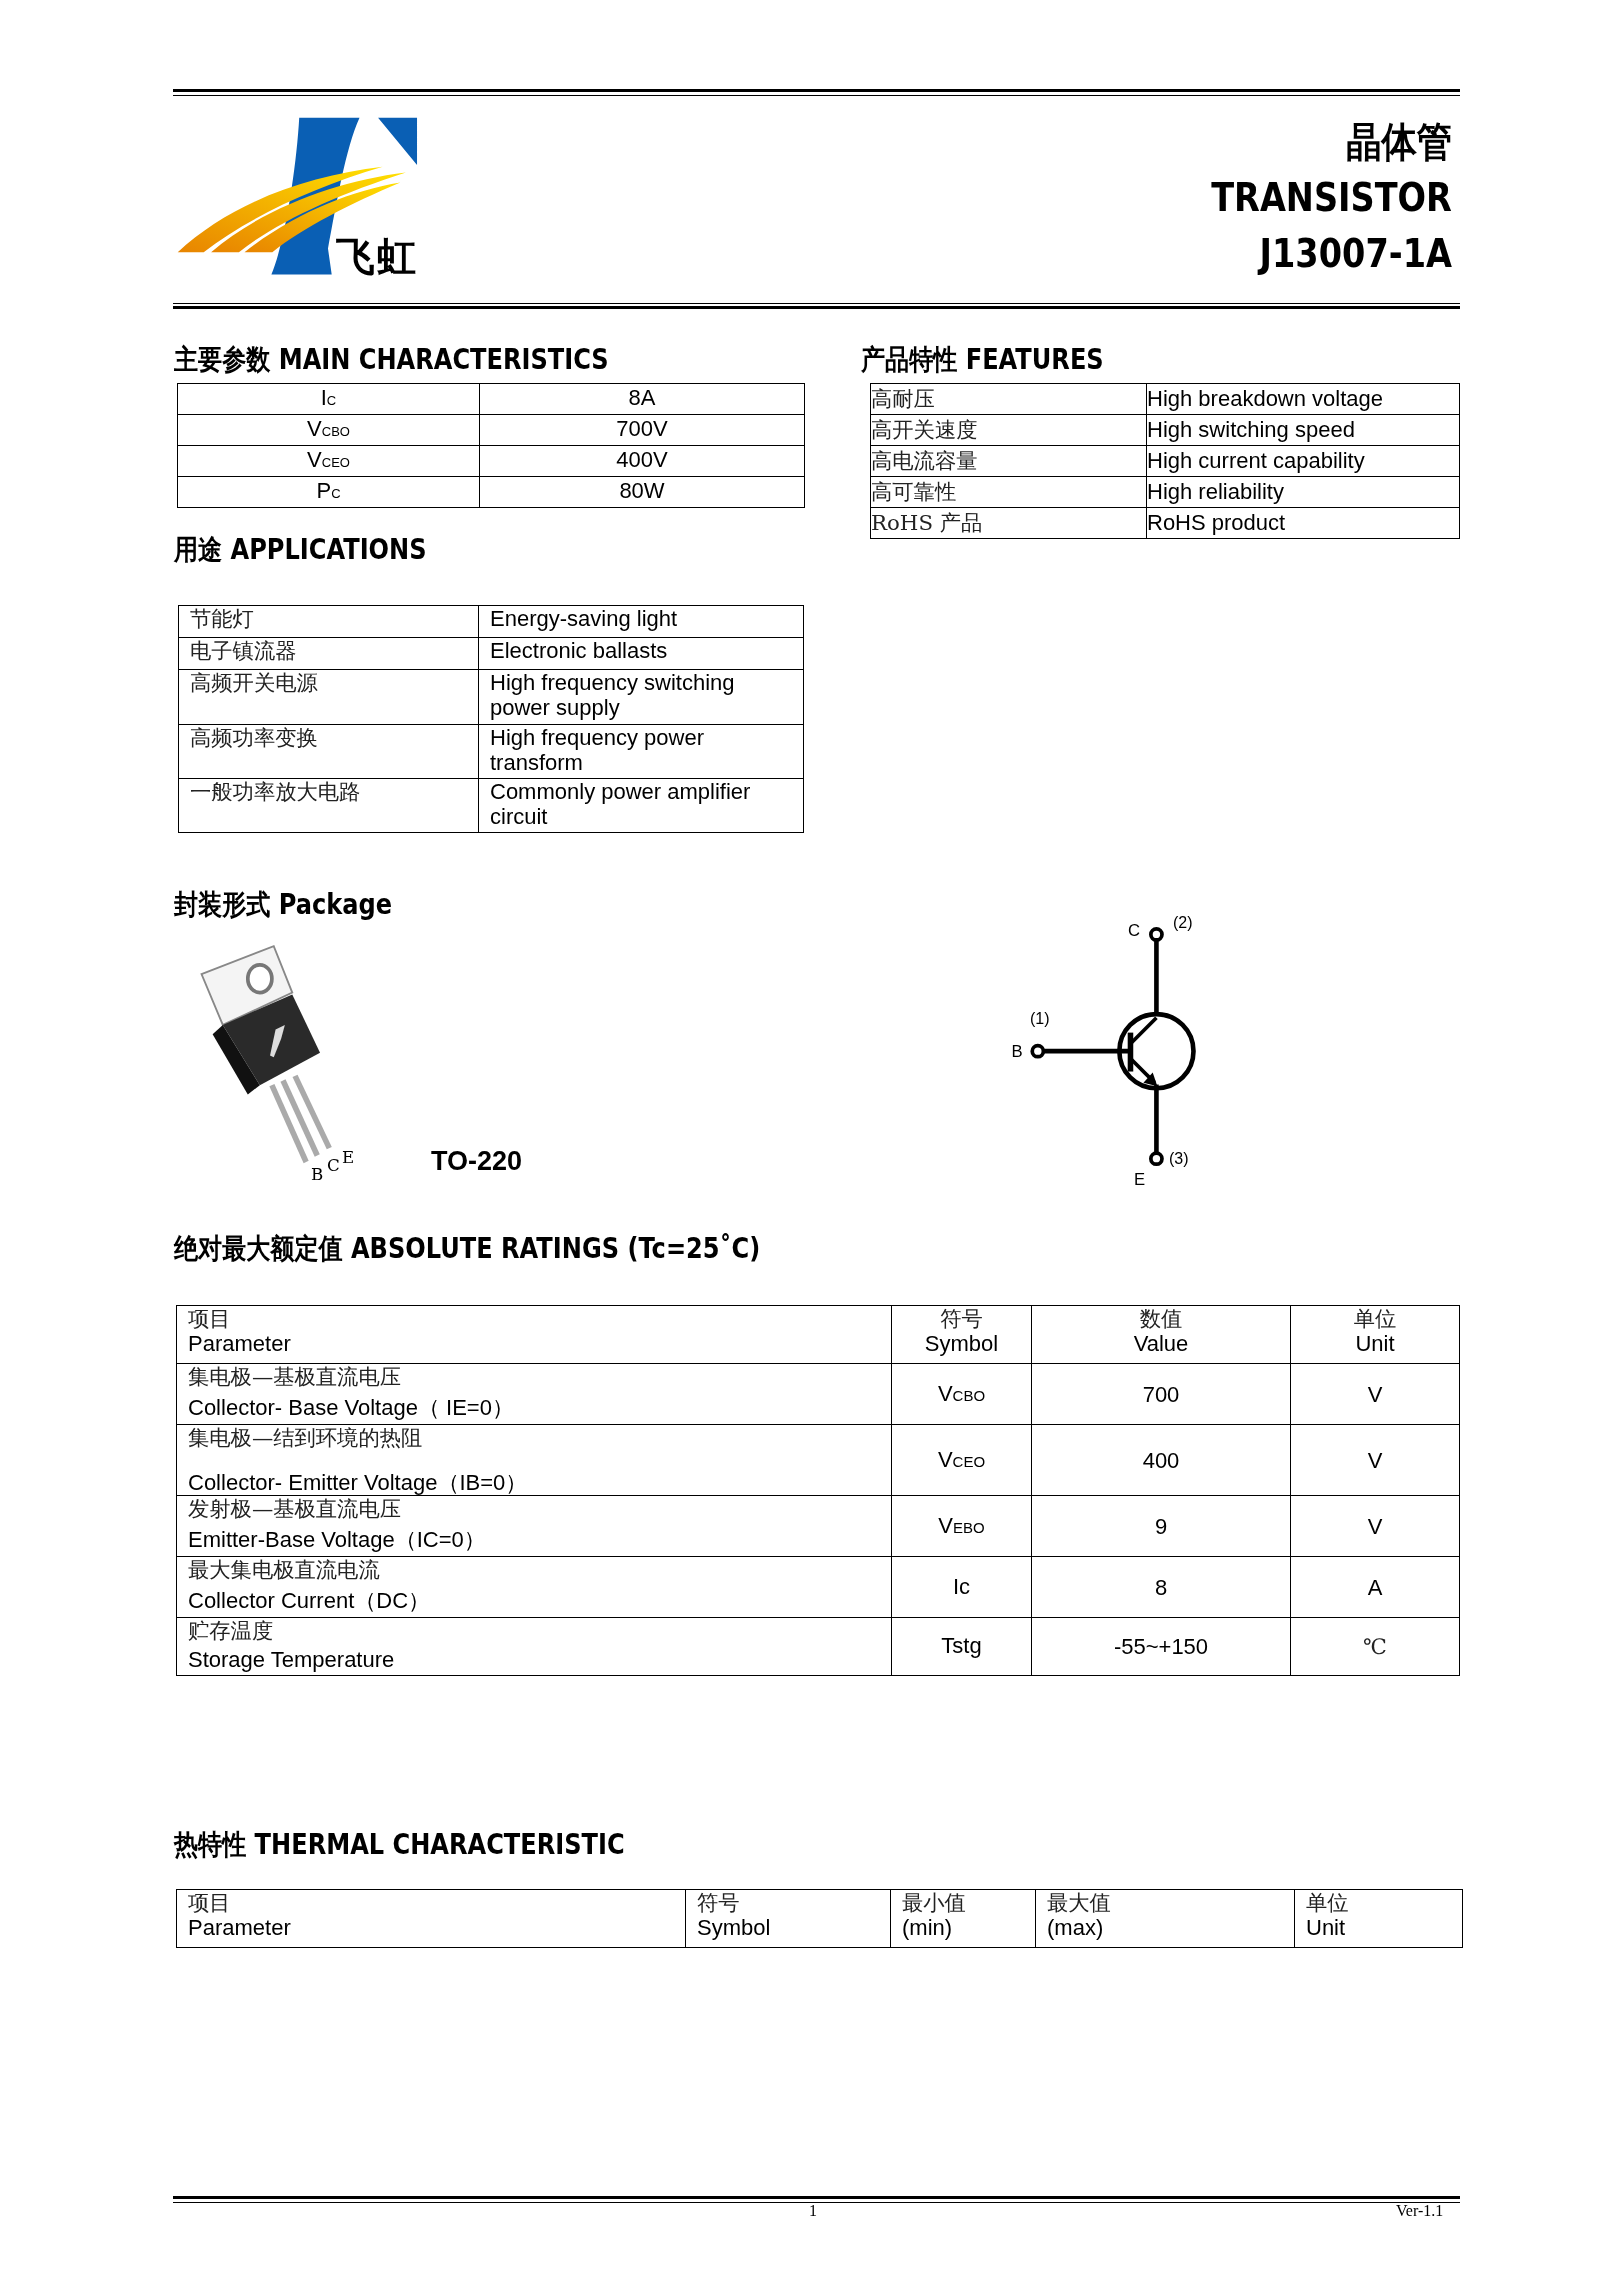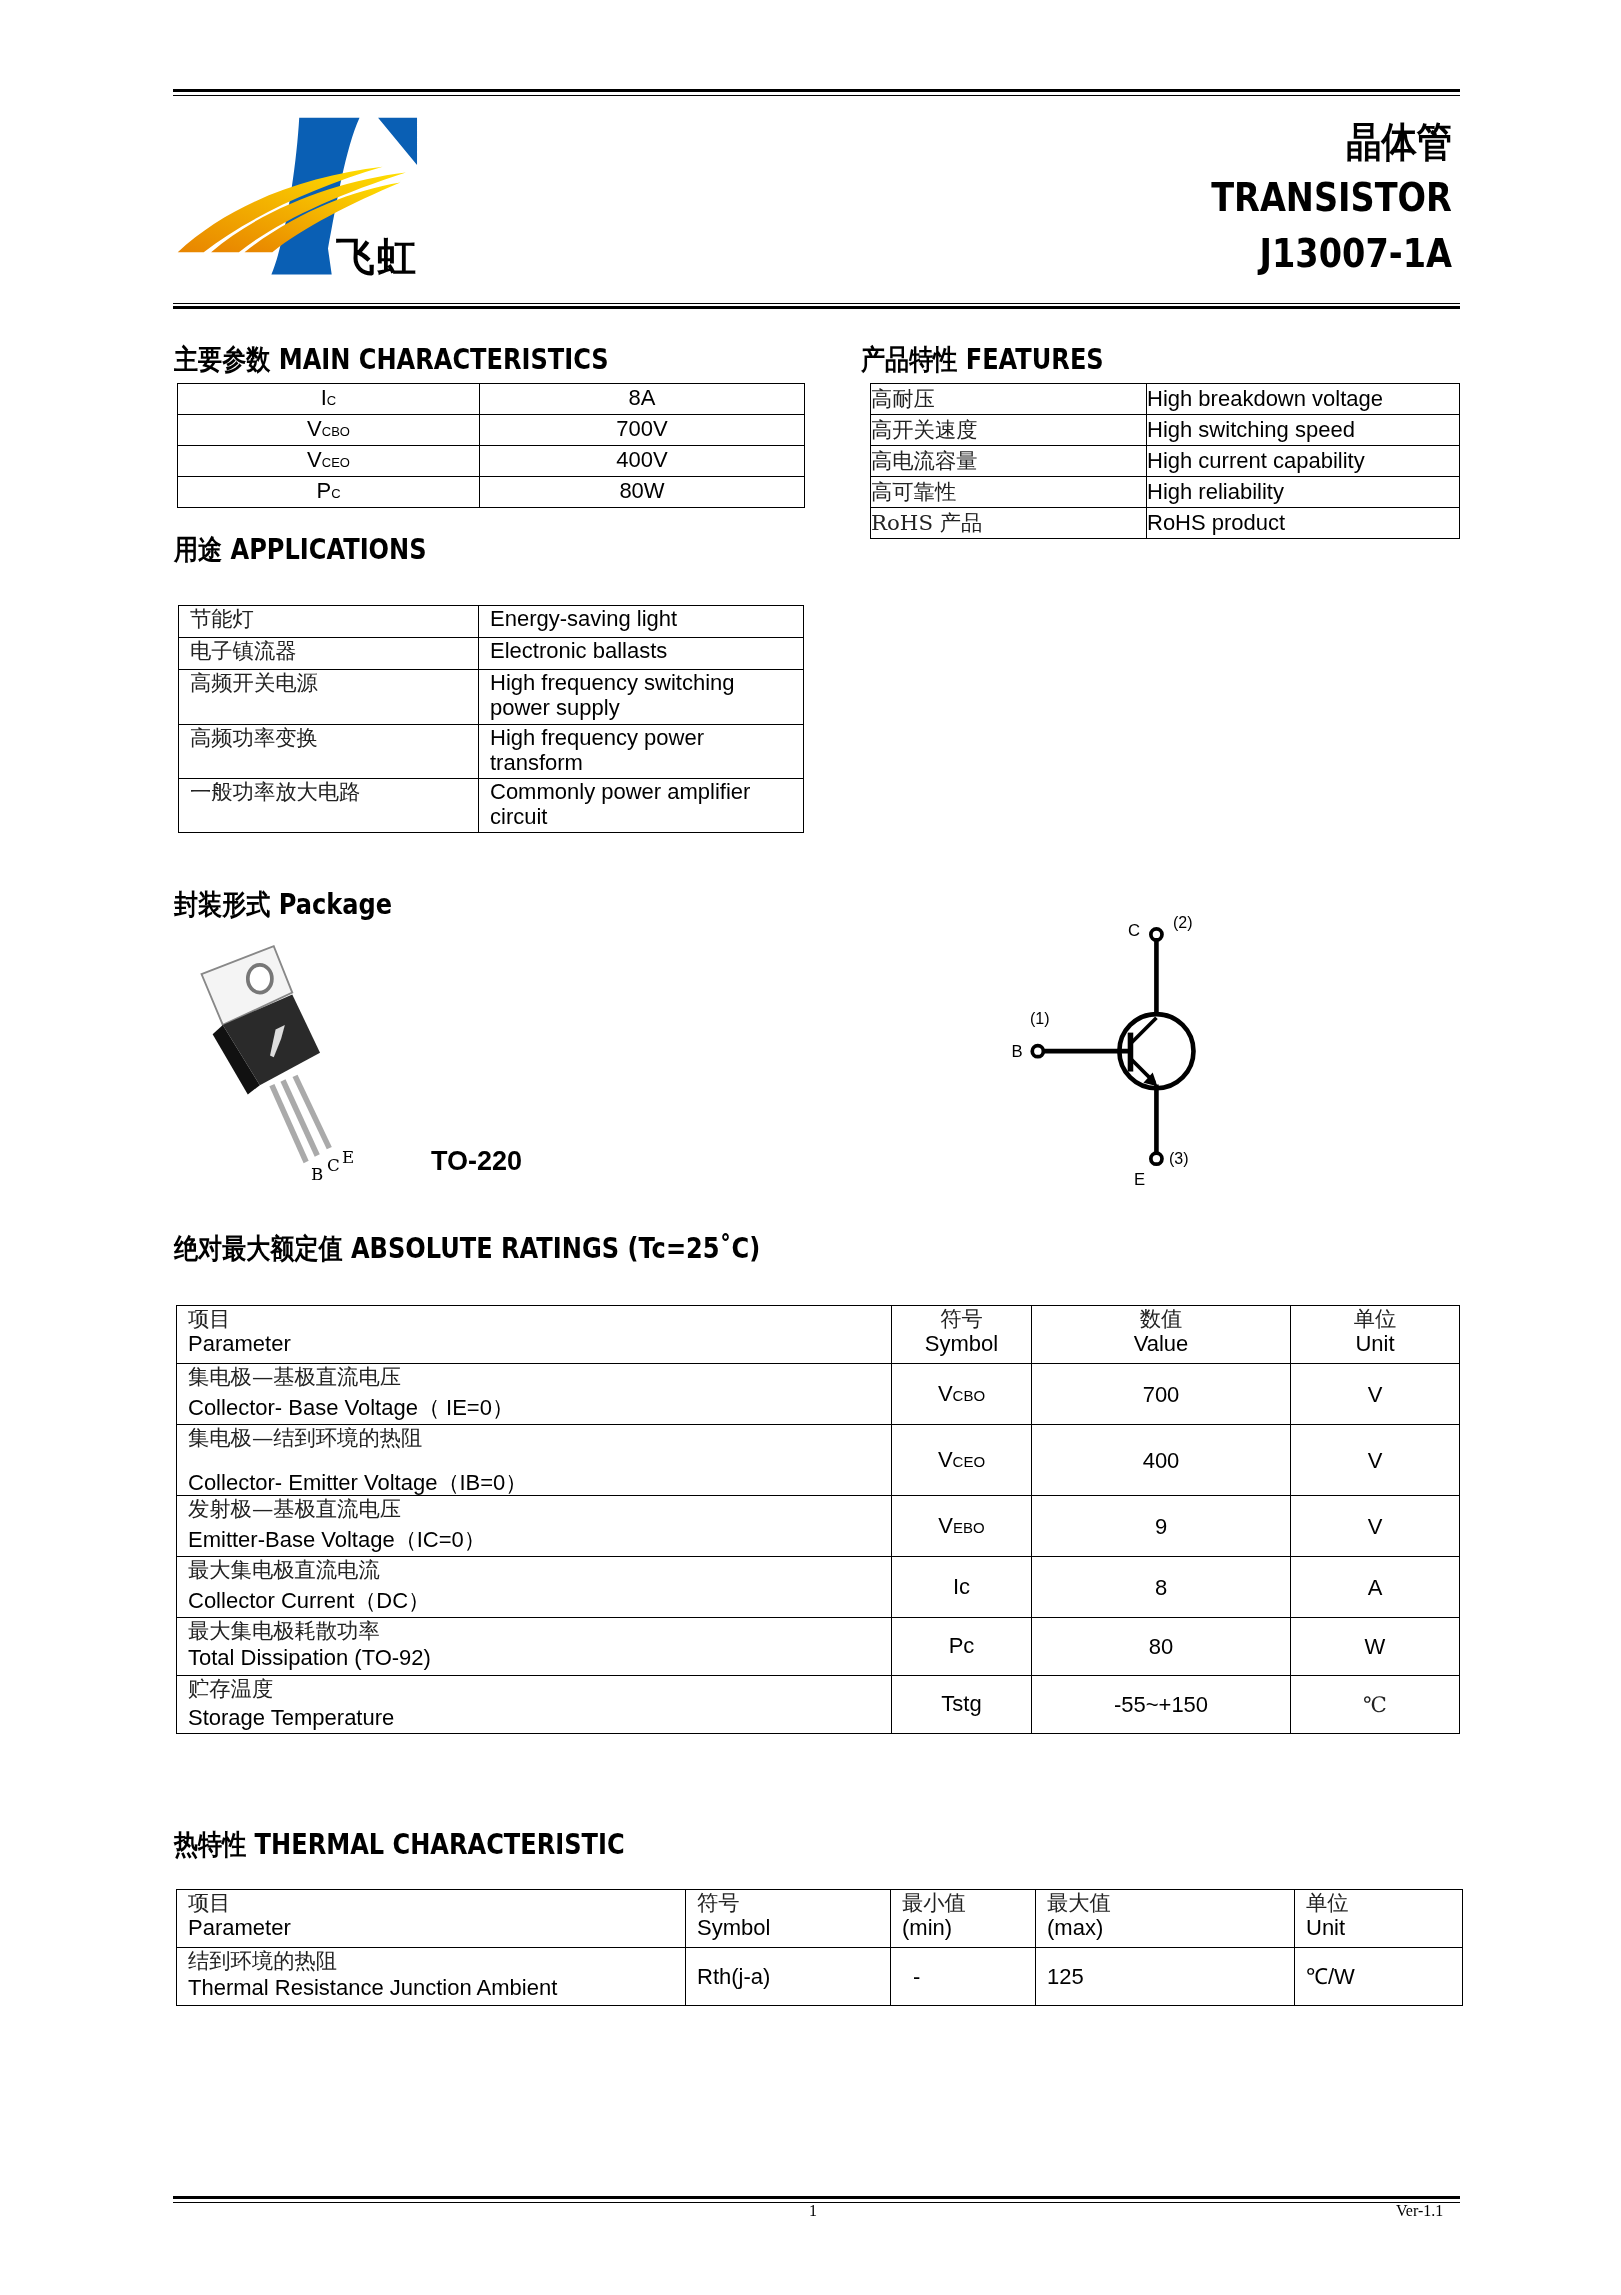--- a/index.html
+++ b/index.html
@@ -222,29 +222,20 @@
     <td>
           <div class="cn">最大集电极直流电流</div>
           <div style="margin-top:5.6px;">Collector Current（DC）</div>
         </td>
     <td class="c"><span>Ic</span><span class="small-sub"></span></td>
     <td class="c">8</td>
     <td class="c">A</td>
   </tr>
   <tr style="height:58px;">
     <td>
-          <div class="cn">最大集电极耗散功率</div>
-          <div style="margin-top:1.9px;">Total Dissipation (TO-92)</div>
-        </td>
-    <td class="c"><span>Pc</span><span class="small-sub"></span></td>
-    <td class="c">80</td>
-    <td class="c">W</td>
-  </tr>
-  <tr style="height:58px;">
-    <td>
           <div class="cn">贮存温度</div>
           <div style="margin-top:3.7px;">Storage Temperature</div>
         </td>
     <td class="c"><span>Tstg</span><span class="small-sub"></span></td>
     <td class="c">-55~+150</td>
     <td class="c cn">℃</td>
   </tr>
 </tbody>
   </table>
 
@@ -266,29 +257,19 @@
         </td>
     <td style="width:247px;">
           <div class="cn">最大值</div>
           <div>(max)</div>
         </td>
     <td>
           <div class="cn">单位</div>
           <div>Unit</div>
         </td>
   </tr>
-  <tr style="height:58px;">
-    <td>
-          <div class="cn">结到环境的热阻</div>
-          <div style="margin-top:1.9px;">Thermal Resistance Junction Ambient</div>
-        </td>
-    <td class="m">Rth(j-a)</td>
-    <td class="m" style="padding-left:22px;">-</td>
-    <td class="m">125</td>
-    <td class="m">℃/W</td>
-  </tr>
 </tbody>
   </table>
 
 <div class="rule" style="top:2196px;"></div>
 <span class="footer-txt" style="left:809px; top:2202px;">1</span>
 <span class="footer-txt" style="left:1396px; top:2202px;">Ver-1.1</span>
 
 
 </body></html>

